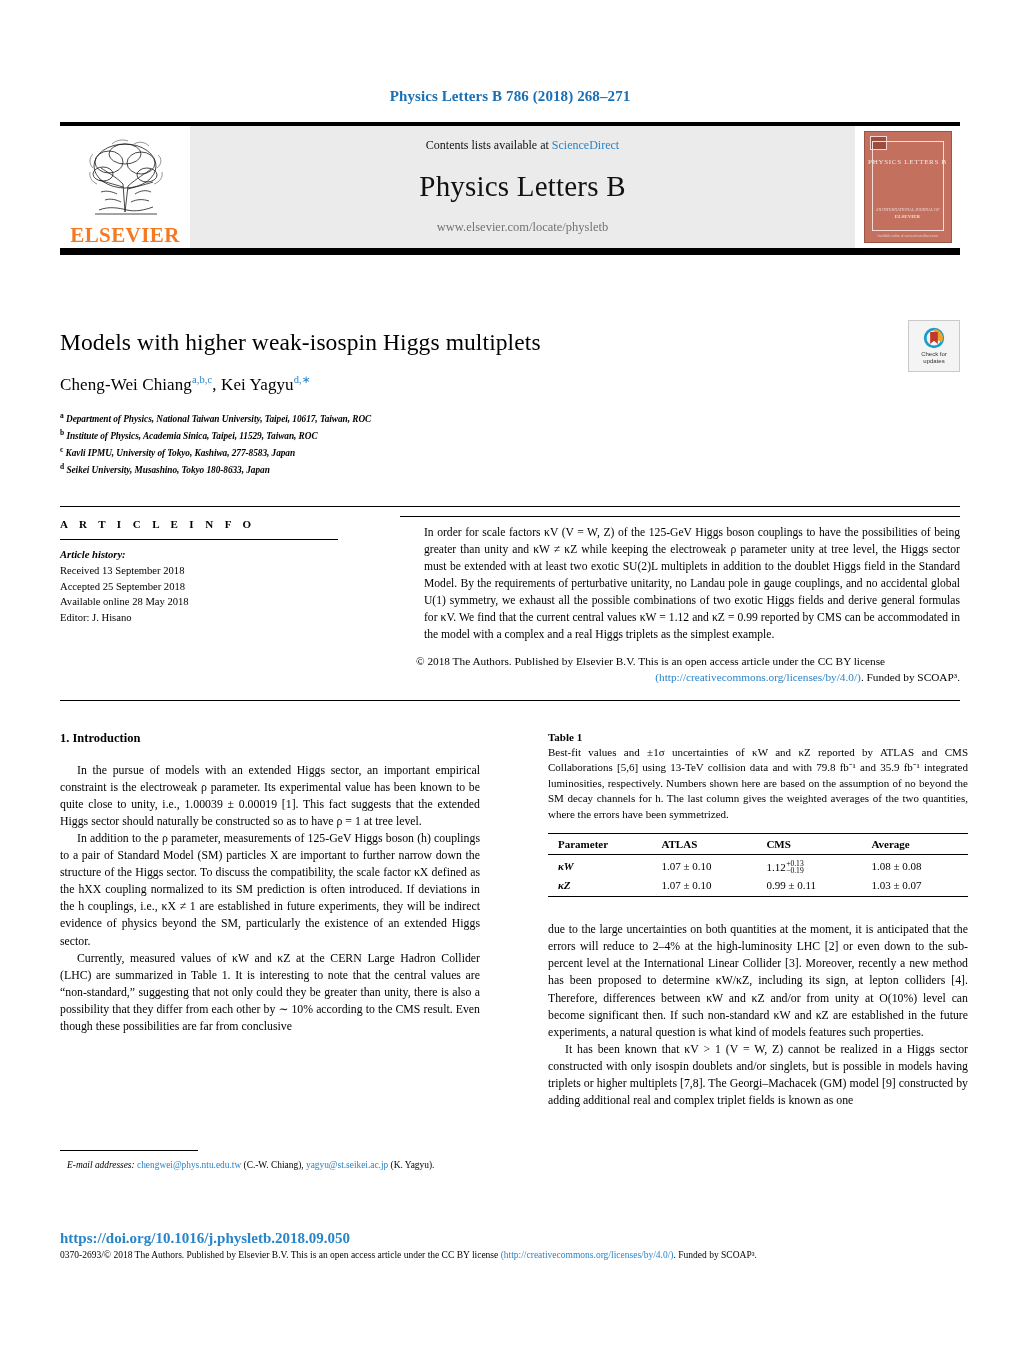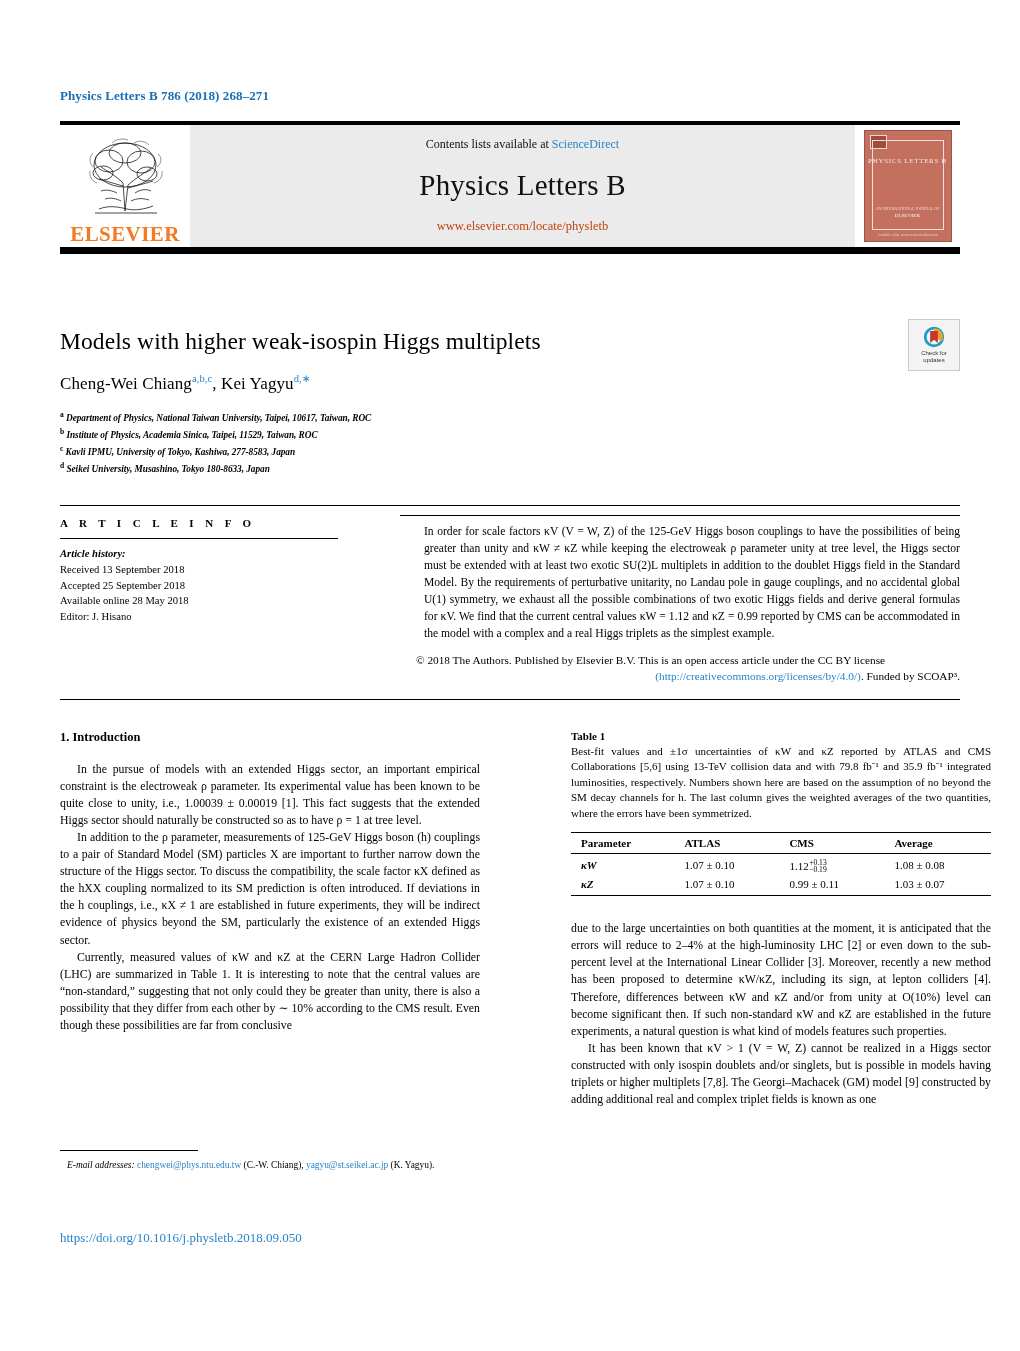--- a/index.html
+++ b/index.html
@@ -18,23 +18,23 @@
   .page {
     width: 1020px;
     height: 1351px;
     position: relative;
     box-sizing: border-box;
     padding: 0 60px;
   }
 
   
   .runhead {
-    text-align: left;
+    text-align: center;
     color: #1a6fb5;
-    font-size: 13px;
+    font-size: 15px;
     font-weight: bold;
     padding-top: 88px;
     letter-spacing: .1px;
   }
 
   
   .masthead-rule-top {
     border-top: 4px solid #000;
     margin-top: 17px;
   }
@@ -82,21 +82,21 @@
     color: #111;
   }
   .contents-line a { color: #2a84c8; text-decoration: none; }
   .journal-name {
     font-size: 29px;
     letter-spacing: .2px;
     color: #111;
   }
   .journal-url {
     font-size: 12.5px;
-    color: #c2410c;
+    color: #737373;
   }
   .mast-cover {
     width: 105px;
     flex: 0 0 105px;
     display: flex;
     align-items: center;
     justify-content: center;
   }
   .cover-img {
     width: 88px;
@@ -222,21 +222,21 @@
   .abs-copy .lead { display:block; text-align: justify; text-indent: 16px; }
   a.blue { color: #2a84c8; text-decoration: none; }
   .rule-after-abs { border-top: 1.6px solid #000; margin-top: 14px; }
 
   
   .bodycols {
     display: flex;
     margin-top: 30px;
   }
   .bodycol { width: 420px; flex: 0 0 420px; }
-  .bodycol.right { margin-left: 91px; }
+  .bodycol.right { margin-left: 68px; }
   h2.num {
     font-size: 12.5px;
     font-weight: bold;
     margin: 0 0 16px 0;
   }
   p.body {
     font-size: 11.8px;
     line-height: 1.45;
     text-align: justify;
     margin: 0;
@@ -297,21 +297,21 @@
     text-indent: -11px;
     padding-left: 11px;
   }
   .fn .ital { font-style: italic; }
   .doi-block {
     position: absolute;
     left: 60px;
     top: 1230px;
     width: 900px;
   }
-  .doi-line { font-size: 13px; }
+  .doi-line { font-size: 15px; font-weight: bold; }
   .copyright-line {
     font-size: 9.5px;
     line-height: 1.5;
     margin-top: 1px;
   }
 </style>
 </head>
 <body>
 
 <div class="page">
@@ -473,15 +473,18 @@
       <span>(C.-W. Chiang),</span>
       <a href="#" class="blue">yagyu@st.seikei.ac.jp</a>
       <span>(K. Yagyu).</span>
     </div>
   </div>
 
   <div class="doi-block">
     <div class="doi-line">
       <a href="#" class="blue">https://doi.org/10.1016/j.physletb.2018.09.050</a>
     </div>
+    <div class="copyright-line">
+      <span>0370-2693/© 2018 The Authors. Published by Elsevier B.V. This is an open access article under the CC BY license </span><a href="#" class="blue">(http://creativecommons.org/licenses/by/4.0/)</a><span>. Funded by SCOAP³.</span>
+    </div>
   </div>
 
 </div>
 
 </body></html>

